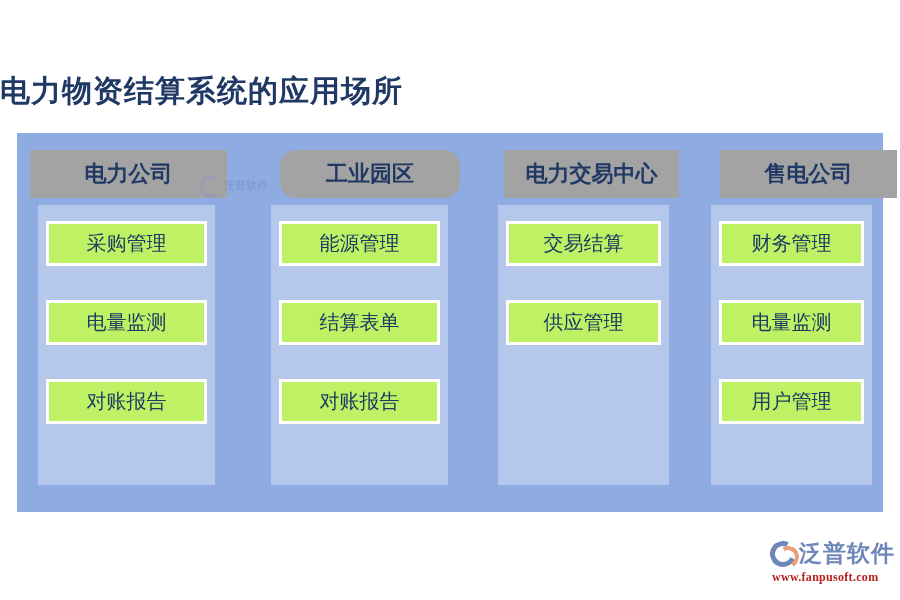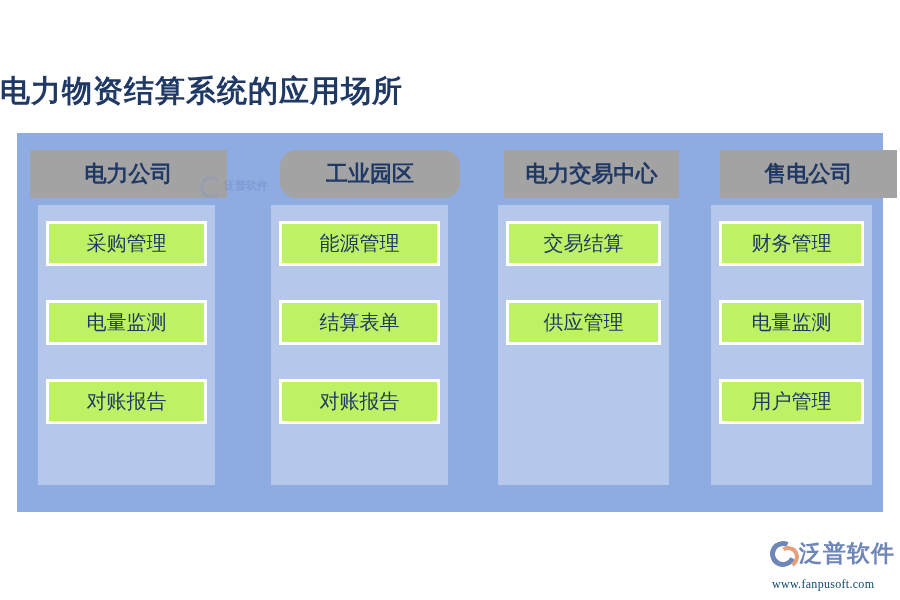--- a/index.html
+++ b/index.html
@@ -185,25 +185,25 @@
   }
   #brand-logo .logo-cn {
     font-size: 23px;
     font-weight: bold;
     color: #6f86b8;
     font-family: "Liberation Sans", sans-serif;
     letter-spacing: 1px;
     white-space: nowrap;
   }
   #brand-logo .logo-url {
-    margin-top: 8px;
+    margin-top: 1px;
     margin-left: 2px;
     font-size: 12px;
-    font-weight: normal;
-    color: #0c4a6e;
+    font-weight: bold;
+    color: #b91c1c;
     font-family: "Liberation Serif", serif;
     letter-spacing: 0.3px;
     white-space: nowrap;
   }
 </style>
 </head>
 <body>
 
 <div id="page-title">电力物资结算系统的应用场所</div>
 

